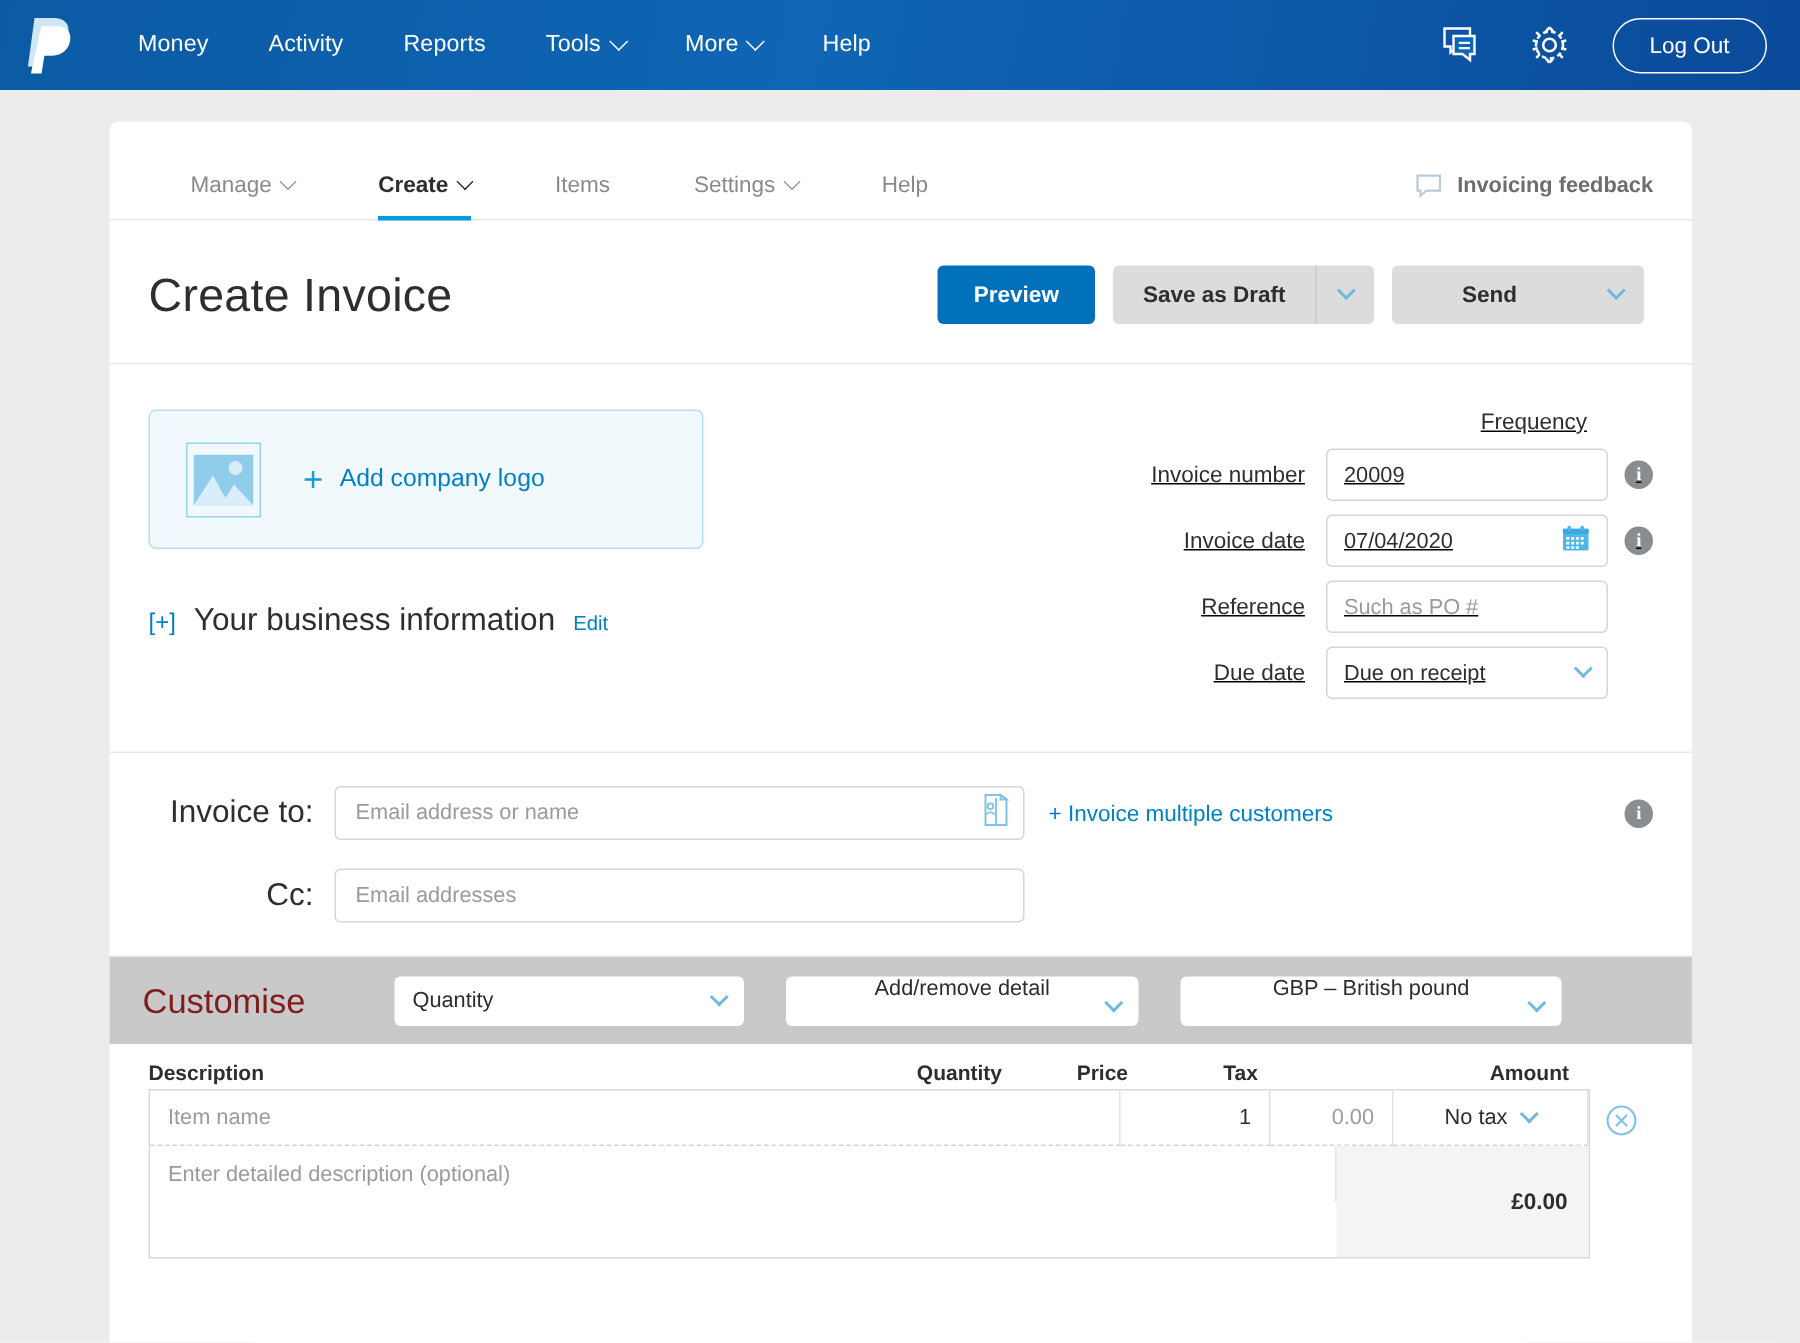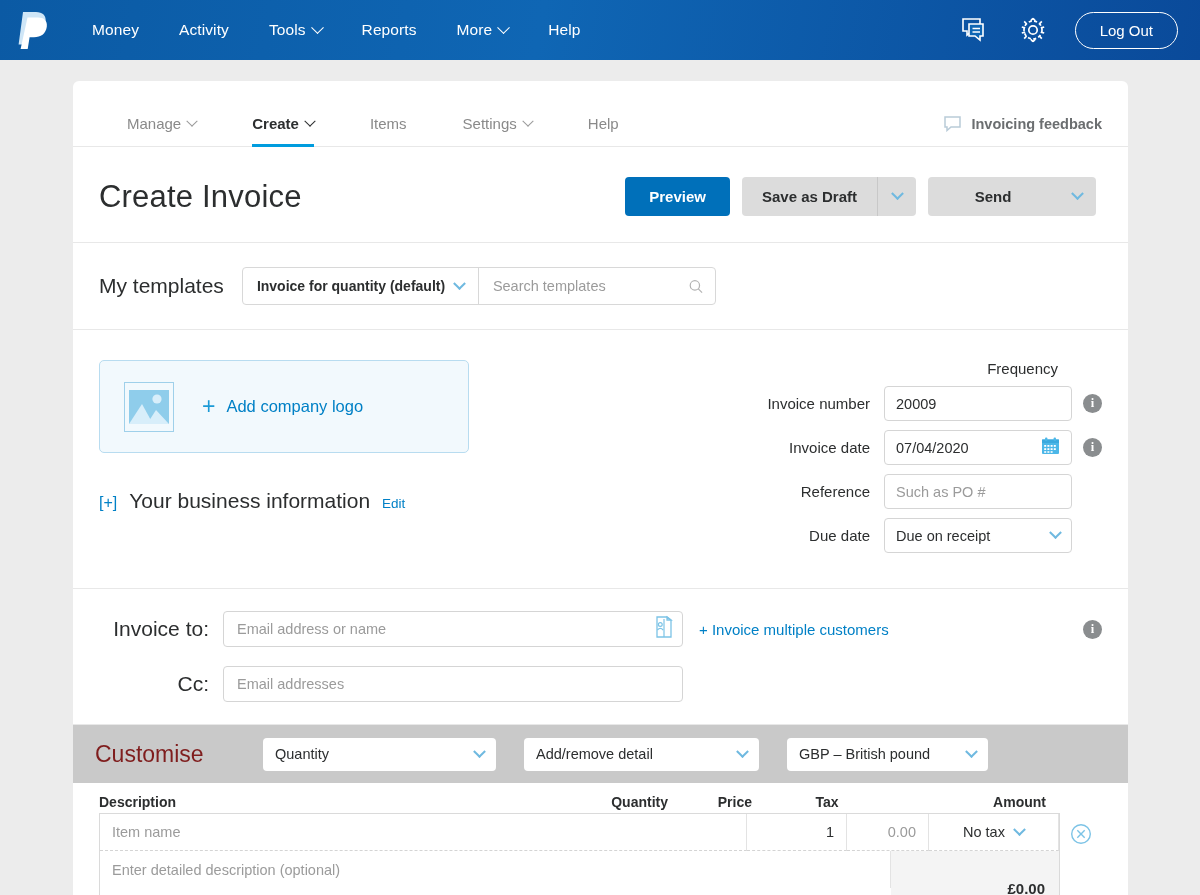--- a/index.html
+++ b/index.html
@@ -119,21 +119,21 @@
     background:#f2f9fd; display:flex; align-items:center; padding-left: 24px; gap: 0; cursor:pointer;
   }
   .logo-thumb { width:50px; height:50px; border:1px solid #9fd0ea; display:flex; align-items:center; justify-content:center; flex:none; }
   .logo-cta { display:flex; align-items:center; gap:11px; margin-left: 28px; color:#0080c6; font-size:16.5px; }
   .plus-sign { font-size: 23px; color:#1b9ad6; line-height:1; font-weight: 300; }
   .biz-row { display:flex; align-items:baseline; gap: 12px; margin-top: 36px; }
   .biz-expand { color:#0080c6; font-size:16px; }
   .biz-title { font-size: 21px; color:#2c2e2f; }
   .biz-edit { color:#0080c6; font-size:13.5px; cursor:pointer; }
 
-  .mid-right { margin-left: auto; width: 370px; padding-right: 0; }
+  .mid-right { margin-left: auto; width: 370px; padding-right: 0; text-decoration: underline; }
   .frow { display:flex; align-items:center; margin-bottom: 9px; justify-content:flex-end; }
   .flabel { font-size: 15px; color:#2c2e2f; text-align:right; margin-right: 14px; white-space:nowrap; }
   .fctl {
     width: 188px; height: 35px; border:1px solid #d5d5d5; border-radius:4px; background:#fff;
     display:flex; align-items:center; padding: 0 11px; font-size:14.5px; color:#2c2e2f;
   }
   .fctl.sel { cursor:pointer; }
   .fctl .sp { margin-left:auto; }
   .fctl .ph { color:#9b9b9b; }
   .info-dot {
@@ -165,22 +165,22 @@
     background:#c9c9c9; height: 58px; display:flex; align-items:center;
     padding: 0 20px 0 22px; gap: 0; margin: 0 0 0 0;
   }
   .cust-label { font-size: 23px; color:#7f1d1d; width: 168px; }
   .cust-sel {
     height: 33px; border-radius:4px; background:#fff; display:flex; align-items:center;
     padding: 0 12px; font-size:14.5px; color:#2c2e2f; cursor:pointer; margin-right: 28px;
   }
   .cust-sel .sp { margin-left:auto; }
   .cust-sel.w1 { width: 233px; }
-  .cust-sel.w2 { width: 235px; }
-  .cust-sel.w3 { width: 201px; margin-right: 0; }
+  .cust-sel.w2 { width: 235px; flex-direction: column; }
+  .cust-sel.w3 { width: 254px; margin-right: 0; flex-direction: column; }
 
   
   .items { padding: 0 26px 0 26px; }
   .items-head { display:flex; align-items:center; height: 30px; padding-top: 8px; }
   .ih { font-size:14px; color:#2c2e2f; font-weight:bold; }
   .ih.desc { flex:1; text-align:left; }
   .ih.qty { width: 100px; text-align:right; padding-right: 12px; }
   .ih.price { width: 82px; text-align:right; padding-right: 10px; }
   .ih.tax { width: 130px; text-align:center; }
   .ih.amt { width: 168px; text-align:right; padding-right: 14px; }
@@ -227,25 +227,25 @@
   </div>
 
   <div class="nav-items">
     <a class="nav-link">
         <span>Money</span>
       </a>
     <a class="nav-link">
         <span>Activity</span>
       </a>
     <a class="nav-link">
+        <span>Reports</span>
+      </a>
+    <a class="nav-link">
         <span>Tools</span>
         <span class="chev-white"></span>
-      </a>
-    <a class="nav-link">
-        <span>Reports</span>
       </a>
     <a class="nav-link">
         <span>More</span>
         <span class="chev-white"></span>
       </a>
     <a class="nav-link">
         <span>Help</span>
       </a>
   </div>
 
@@ -316,36 +316,20 @@
       </div>
       <div class="btn-split send">
         <div class="lbl">Send</div>
         <div class="arrow">
             <span class="chev-blue"></span>
           </div>
       </div>
     </div>
   </div>
 
-  <div class="templates-row">
-    <div class="templates-label">My templates</div>
-    <div class="tmpl-combo">
-      <div class="tmpl-select">
-        <span>Invoice for quantity (default)</span>
-        <span class="sp chev-blue"></span>
-      </div>
-      <div class="tmpl-search">
-        <input type="text" placeholder="Search templates" style="">
-        <svg width="15" height="15" viewBox="0 0 15 15" aria-hidden="true">
-          <circle cx="6.3" cy="6.3" r="5" fill="none" stroke="#b3b3b3" stroke-width="1.3"></circle>
-          <line x1="10" y1="10" x2="14" y2="14" stroke="#b3b3b3" stroke-width="1.3"></line>
-        </svg>
-      </div>
-    </div>
-  </div>
 
   <div class="mid">
     <div class="mid-left">
       <div class="logo-box">
         <div class="logo-thumb">
           <svg width="40" height="34" viewBox="0 0 40 34" aria-hidden="true">
             <rect x="0" y="0" width="40" height="34" fill="#8fcdeb"></rect>
             <circle cx="28" cy="9" r="4.6" fill="#d8eefa"></circle>
             <path d="M0 34 L13 14 L24 34 Z" fill="#d8eefa"></path>
             <path d="M18 34 L27 20 L40 34 Z" fill="#d8eefa"></path>

